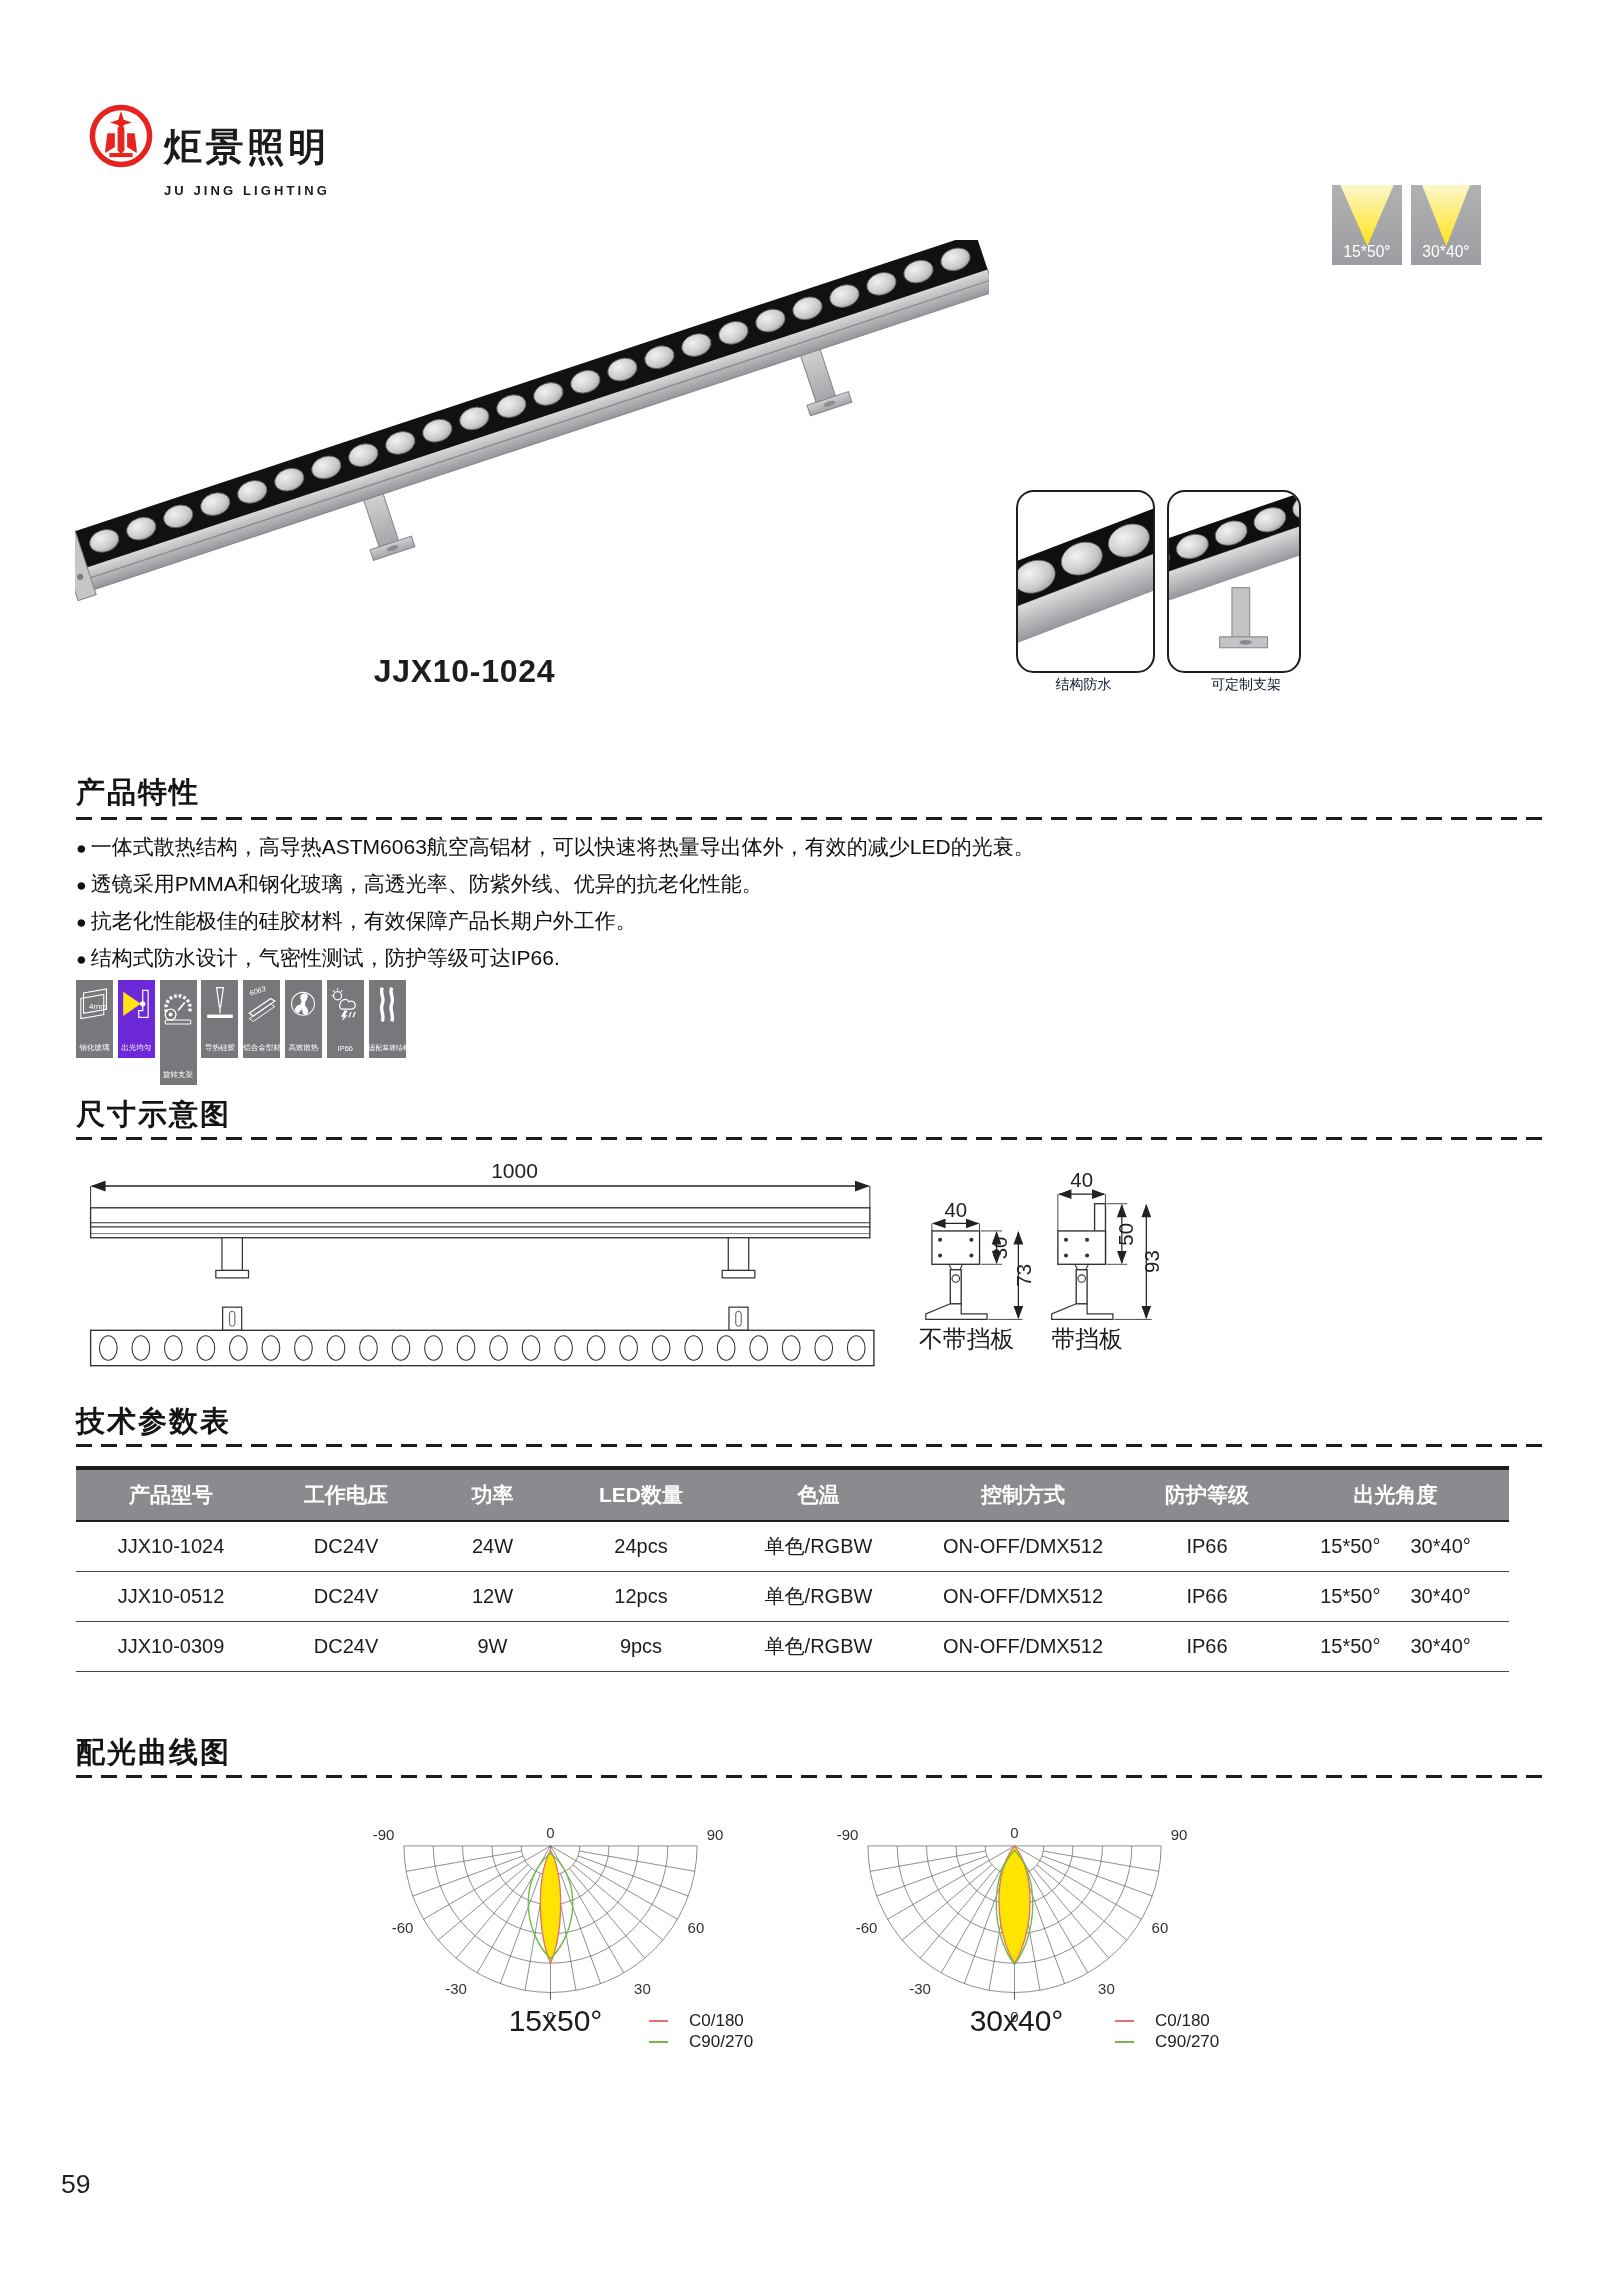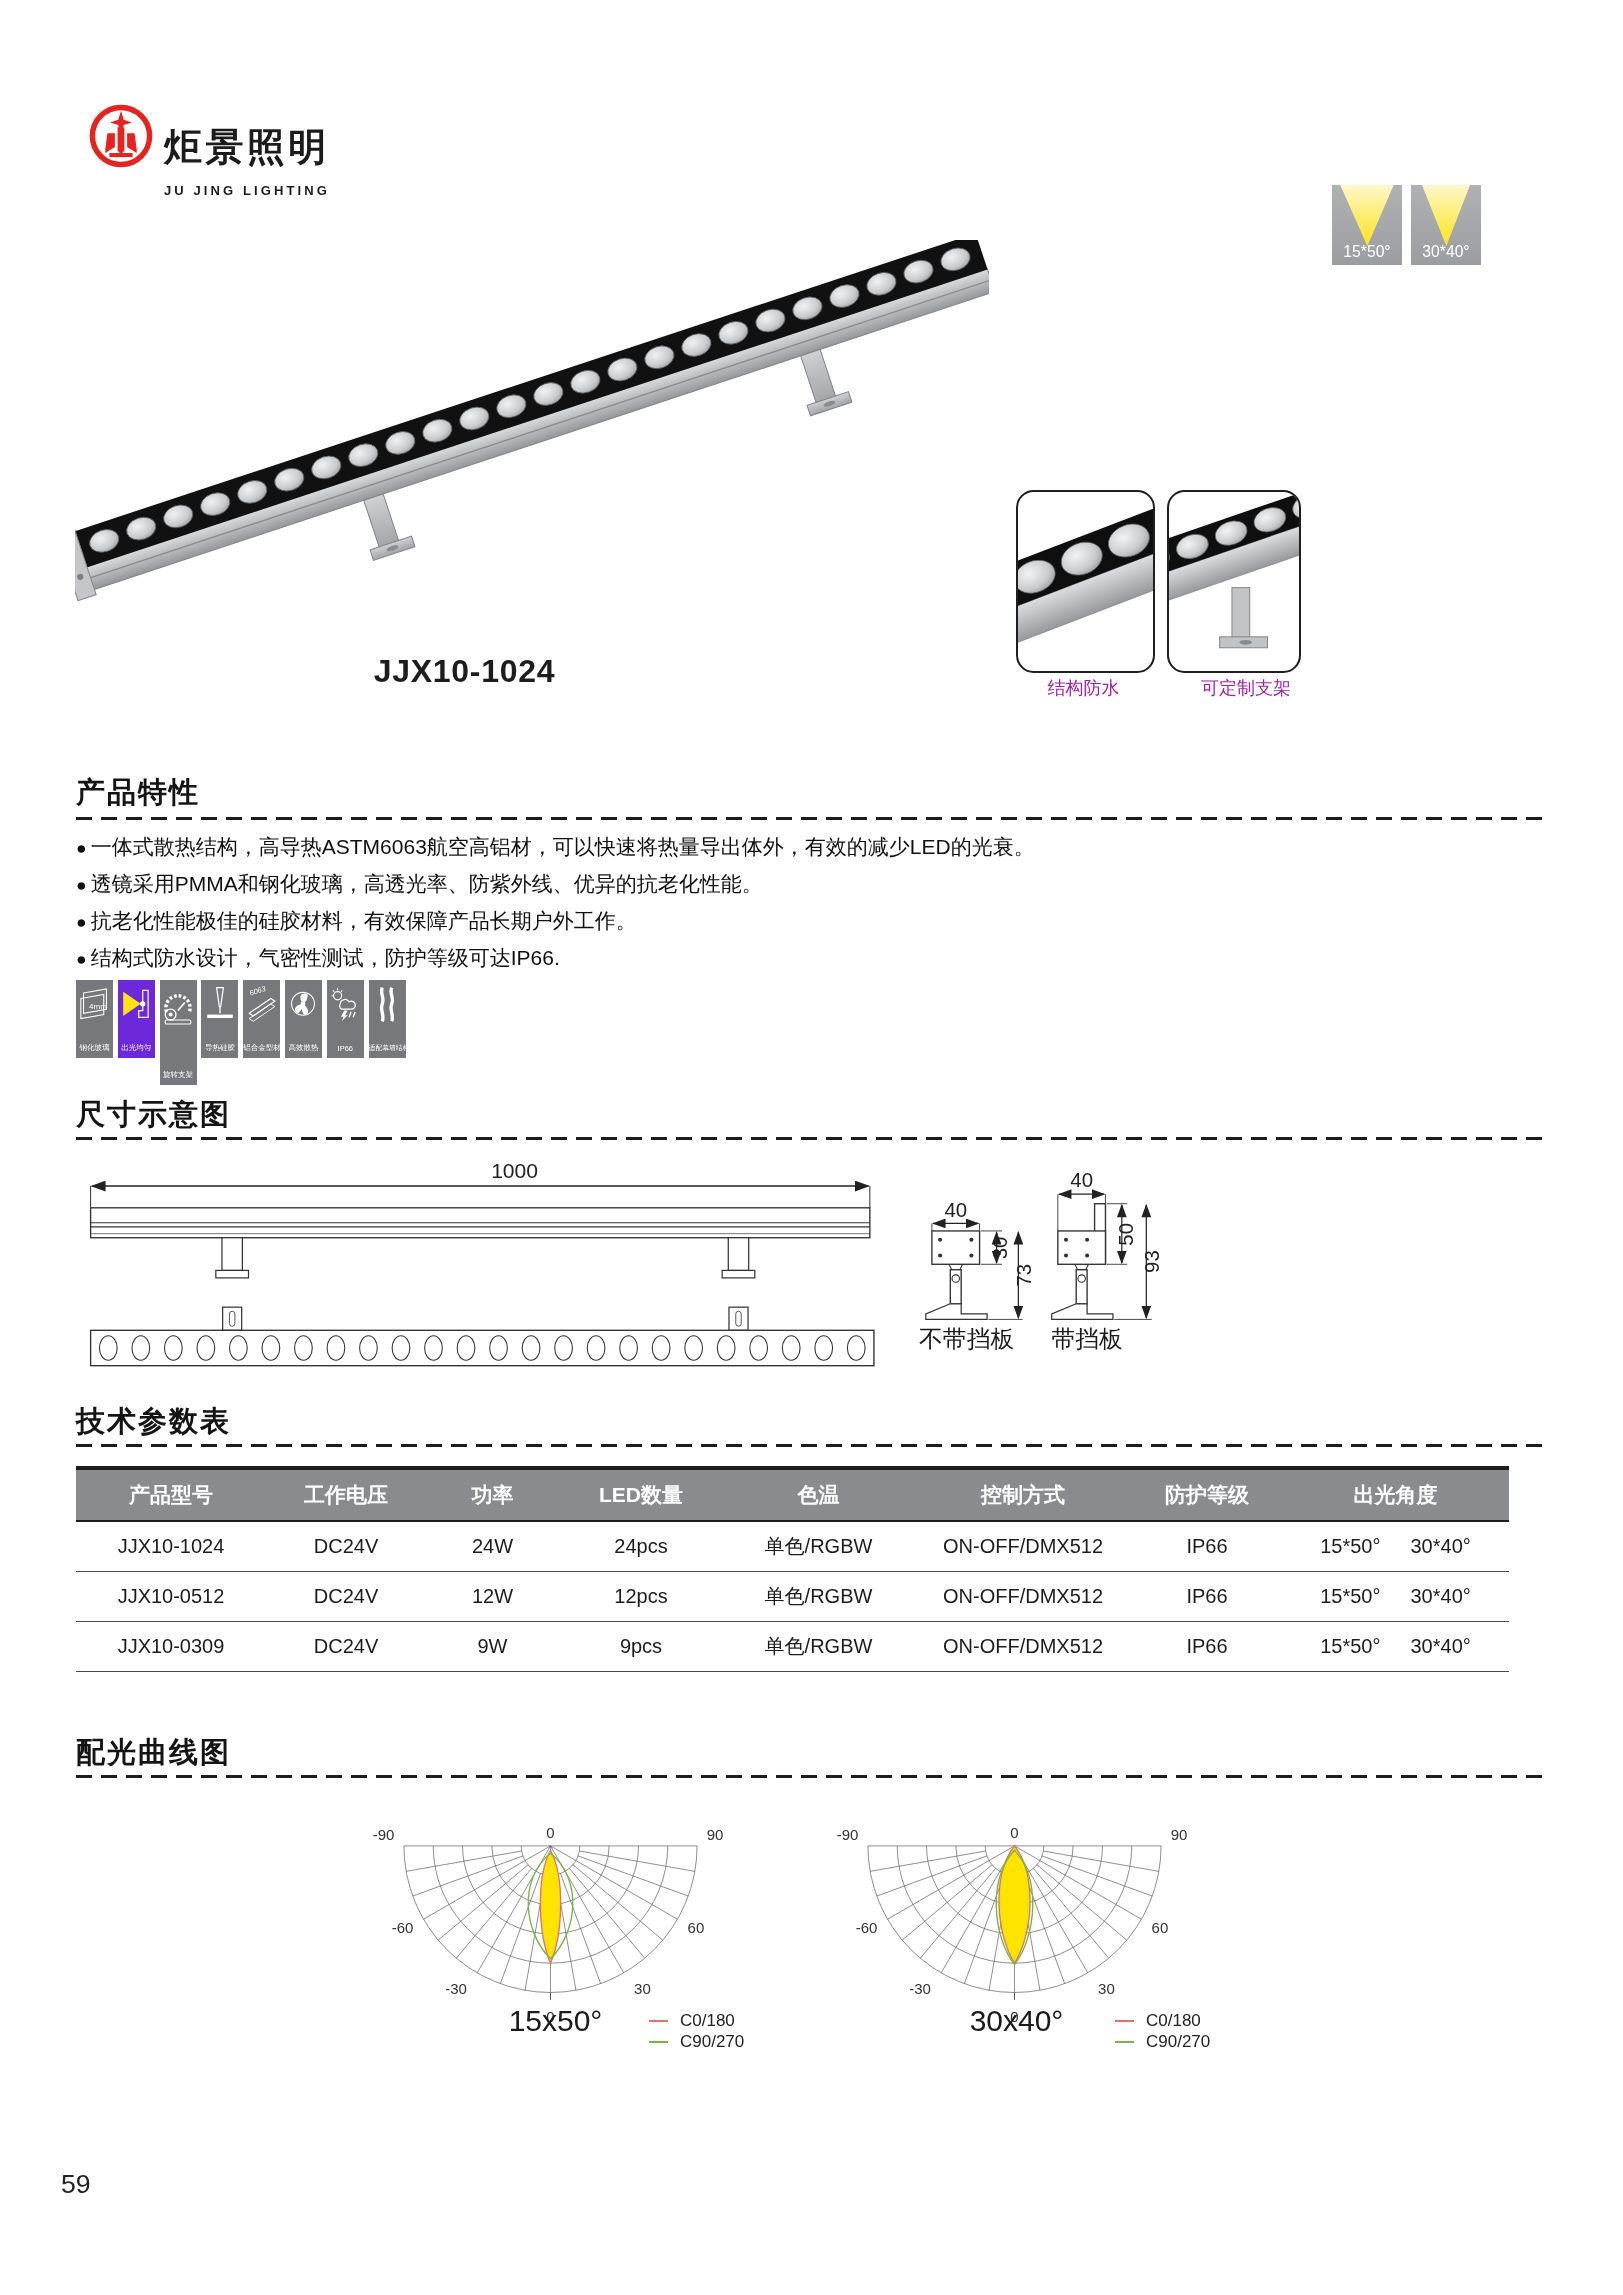--- a/index.html
+++ b/index.html
@@ -13,21 +13,21 @@
   .logo-wrap{left:89px;top:104px;display:flex;align-items:flex-start;gap:11px;}
   .logo-cn{font-size:38px;font-weight:bold;letter-spacing:3.4px;line-height:1;color:#1b1b1b;margin-top:24px;}
   .logo-en{font-size:13px;font-weight:bold;letter-spacing:3.1px;color:#1b1b1b;margin-top:17px;}
   
   .beam-badge{width:70px;height:80px;background:linear-gradient(180deg,#b0b1b3 0%,#9c9da0 100%);position:absolute;top:185px;}
   .beam-badge .lbl{position:absolute;left:0;right:0;bottom:4.1px;text-align:center;color:#ffffff;font-size:15.7px;}
   
   .product-model{left:362px;top:653px;width:205px;text-align:center;font-size:32px;font-weight:bold;letter-spacing:0.7px;color:#1d1d1d;}
   
   .thumb{position:absolute;top:490px;height:179px;border:2px solid #1f1f1f;border-radius:17.7px;overflow:hidden;background:#fff;}
-  .thumb-caption{position:absolute;top:676px;text-align:center;font-size:18px;color:#a21caf;}
+  .thumb-caption{position:absolute;top:676px;text-align:center;font-size:14px;color:#0f172a;}
   
   .sec-title{left:76px;font-size:29px;font-weight:bold;letter-spacing:2px;color:#141414;}
   .dash-line{left:76px;width:1470px;height:3.4px;background:repeating-linear-gradient(90deg,#1c1c1c 0 16.4px,transparent 16.4px 25px);}
   
   .bullets{left:76px;top:829px;width:1445px;}
   .bullet{font-size:21px;line-height:35px;color:#101010;white-space:nowrap;}
   .bullet .dot{margin-right:4.1px;font-size:17.7px;}
   
   .fbadges{left:76px;top:980px;display:flex;gap:4.8px;align-items:flex-start;}
   .fbadge{width:37px;height:78px;background:#77787b;position:relative;flex:0 0 auto;}
@@ -36,21 +36,21 @@
   .fbadge .flbl{position:absolute;left:0;right:0;bottom:4.8px;text-align:center;color:#fff;font-size:7.5px;letter-spacing:0;white-space:nowrap;}
   .fbadge .flbl.small{font-size:6.8px;}
   
   .ptable{left:76px;top:1466px;width:1432px;border-collapse:collapse;table-layout:fixed;}
   .ptable th{background:#8a8b8e;color:#ffffff;font-size:21px;font-weight:bold;height:48px;border-top:4.1px solid #1d1d1d;border-bottom:2.7px solid #1d1d1d;}
   .ptable td{font-size:20px;color:#1c1c1c;height:47px;text-align:center;border-bottom:1.4px solid #4a4a4a;}
   .angle-pair span{display:inline-block;margin:0 15px;}
   
   .chart-title{top:2004px;width:205px;text-align:center;font-size:30px;color:#1a1a1a;}
   .legend{top:2011px;font-size:17px;color:#222;}
-  .legend .li{display:flex;align-items:center;gap:12px;height:20.5px;}
+  .legend .li{display:flex;align-items:center;gap:21px;height:20.5px;}
   .legend .sw{width:19px;height:2px;display:inline-block;}
   
   .pagenum{left:61px;top:2169px;font-size:26.6px;color:#222;}
   svg text{font-family:"Liberation Sans","DejaVu Sans",sans-serif;}
 </style>
 </head>
 <body>
 
 <div class="page">
 

